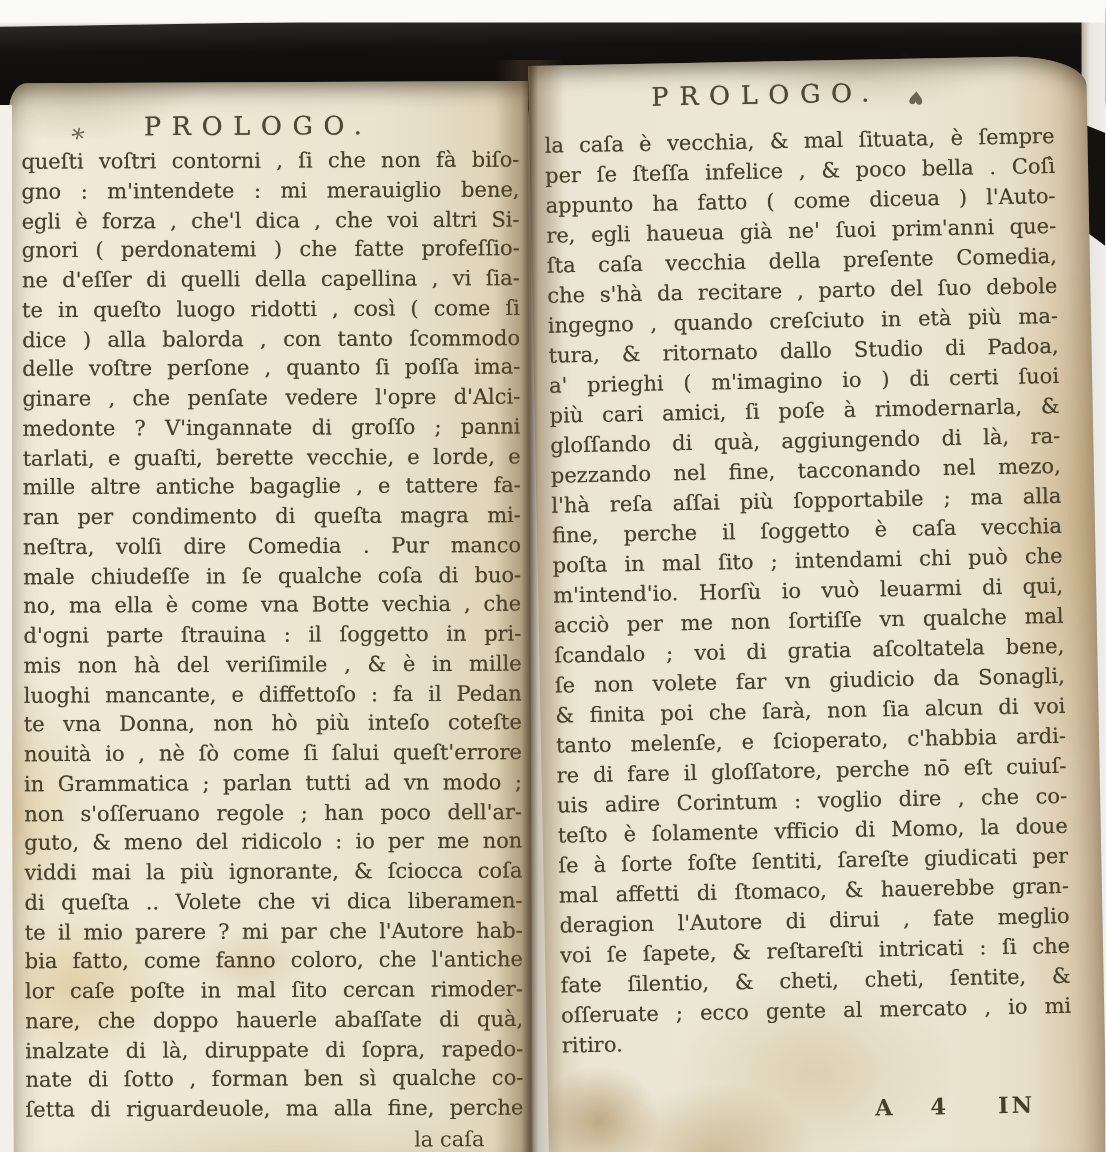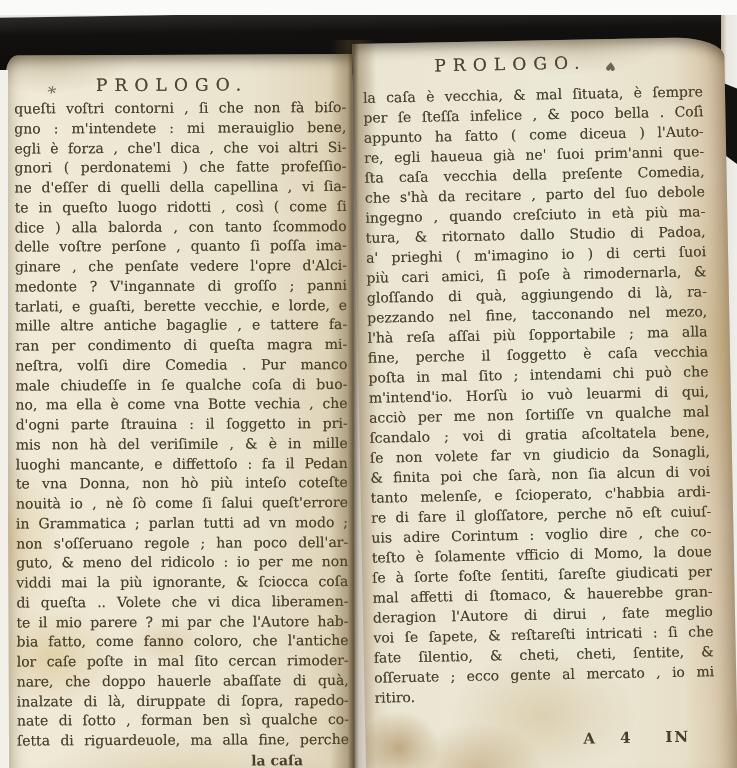--- a/index.html
+++ b/index.html
@@ -55,21 +55,21 @@
   .hmark{position:absolute;left:40px;top:4px;font-size:17px;color:#565040;transform:rotate(14deg);opacity:.85;}
   .ornament{display:inline-block;font-size:12px;margin-left:14px;transform:rotate(185deg) translateY(-2px);opacity:.8;}
 
   
   .body{position:absolute;color:#47402a;text-shadow:0 0 .5px rgba(60,50,28,.55);}
   .page--left .body{top:44px;left:8px;width:332px;font-size:14px;line-height:19.75px;}
   .page--right .body{top:44px;left:10px;width:340px;font-size:14px;line-height:20px;}
   .tline{text-align:justify;text-align-last:justify;overflow:hidden;white-space:nowrap;}
   .page--right .tline:last-child{text-align-last:left;}
 
-  .catchword{position:absolute;top:698px;right:52px;font-size:14px;color:#47402a;font-weight:bold;}
+  .catchword{position:absolute;top:698px;right:32px;font-size:14px;color:#47402a;}
   .sig-row{position:absolute;top:690px;left:0;width:100%;font-size:15px;color:#453e28;font-weight:bold;}
   .sig-mark{position:absolute;left:218px;letter-spacing:10px;}
   .catchword-right{position:absolute;left:300px;letter-spacing:2px;}
 </style>
 </head>
 <body>
 
 <div class="photo">
   <div class="strip-right"></div>
   <div class="cover-band"></div>

